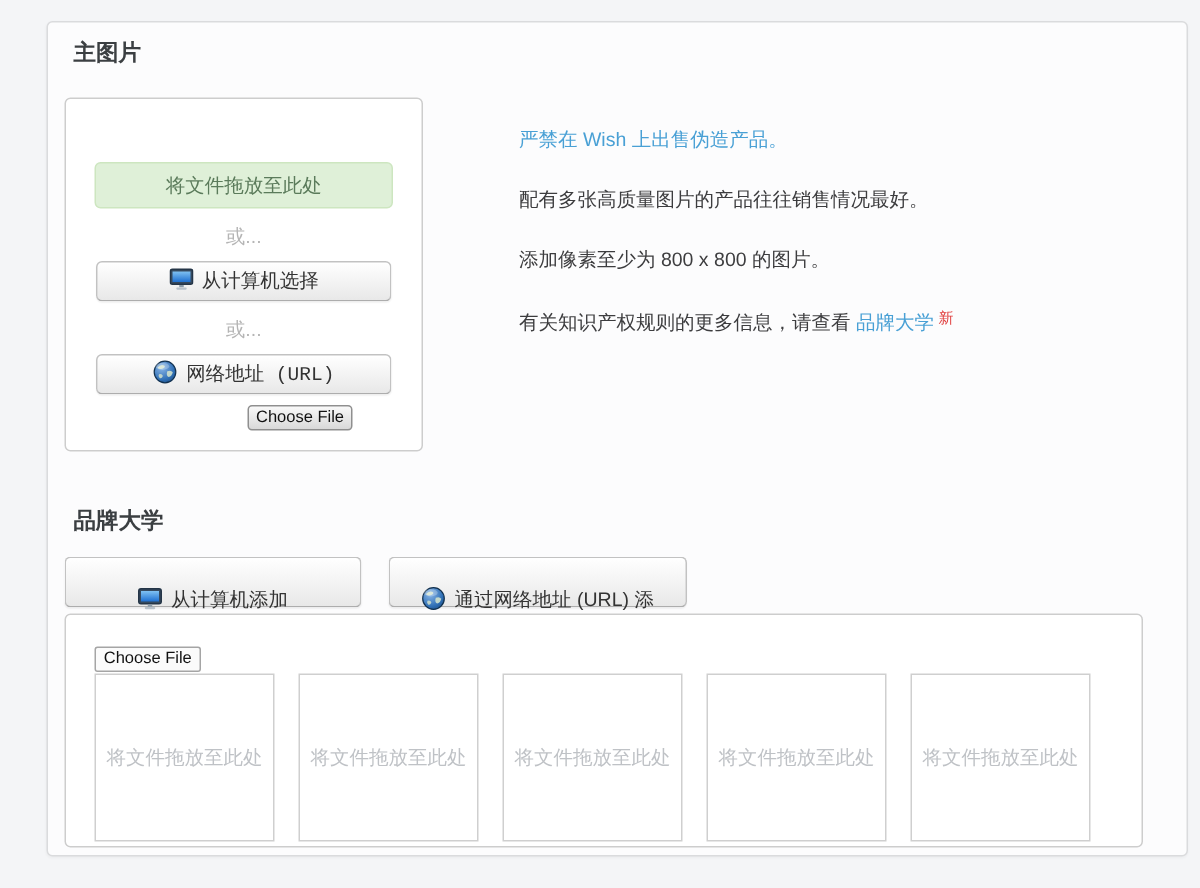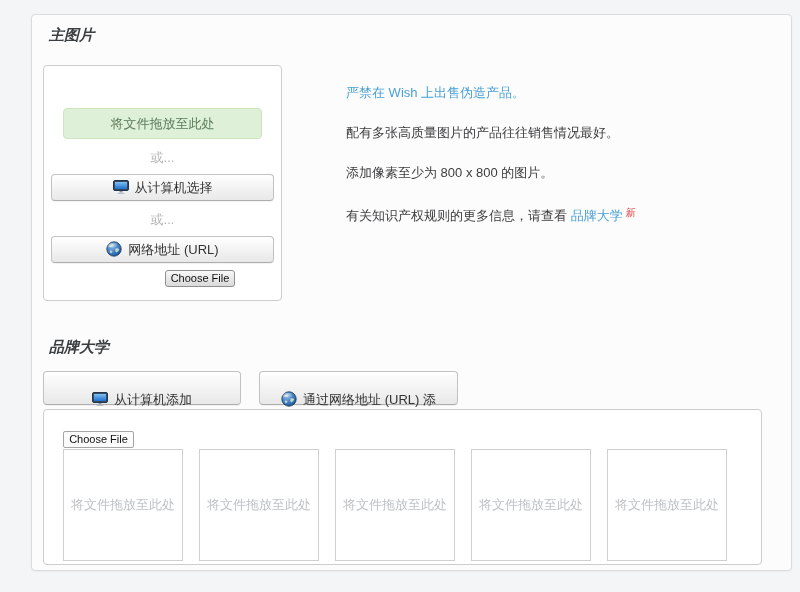--- a/index.html
+++ b/index.html
@@ -2,37 +2,37 @@
 <html><head>
 <meta charset="utf-8">
 <style>
   html,body{margin:0;padding:0;width:800px;height:592px;overflow:hidden;
     background:#f4f5f7;
     font-family:"Liberation Sans","DejaVu Sans",sans-serif;
     -webkit-font-smoothing:antialiased;}
   .card{position:absolute;left:31px;top:14px;width:759px;height:555px;
     background:#fcfcfd;border:1px solid #dadbdd;border-radius:4px;
     box-shadow:0 1px 2px rgba(0,0,0,.04);}
-  .section-title{position:absolute;left:17px;font-size:15px;font-weight:bold;color:#3b3f42;font-style:italic;}
+  .section-title{position:absolute;left:17px;font-size:15px;font-weight:bold;color:#3b3f42;}
   #title-main{top:11px;}
   #title-extra{top:323px;}
 
   
   .upload-panel{position:absolute;left:11px;top:50px;width:239px;height:236px;
     background:#ffffff;border:1px solid #cdcdcd;border-radius:4px;box-sizing:border-box;}
   .drag-green{margin:42px auto 0;width:197px;height:29px;line-height:29px;
     background:#dff0d8;border:1px solid #cde6c0;border-radius:4px;
     color:#5b7b5b;font-size:13px;text-align:center;}
   .or-label{margin-top:11px;text-align:center;color:#b5b5b5;font-size:13px;height:16px;line-height:16px;}
-  .btn{display:block;margin:8px auto 0;width:223px;height:27px;box-sizing:border-box;
+  .btn{display:block;margin:8px auto 0;width:197px;height:27px;box-sizing:border-box;
     background:linear-gradient(#ffffff,#e8e8e8);
     border:1px solid #c2c2c2;border-bottom-color:#adadad;border-radius:4px;
     box-shadow:inset 0 1px 0 #fff,0 1px 1px rgba(0,0,0,.05);
     color:#333;font-size:13px;text-align:center;line-height:25px;cursor:pointer;
-    font-family:Liberation Sans, sans-serif;padding:0;}
+    font-family:Liberation Mono, monospace;padding:0;}
   .btn svg{vertical-align:-3px;margin-right:6px;}
   .native-file{display:block;box-sizing:border-box;
     background:linear-gradient(#f9f9f9,#d9d9d9);
     border:1px solid #8f8f8f;border-radius:3px;
     color:#111;font-size:11px;text-align:center;cursor:pointer;
     font-family:inherit;padding:0;}
   #choose-file-main{margin:7px 0 0 121px;width:70px;height:17px;line-height:15px;}
 
   
   .tips{position:absolute;left:314px;top:71px;width:440px;}

